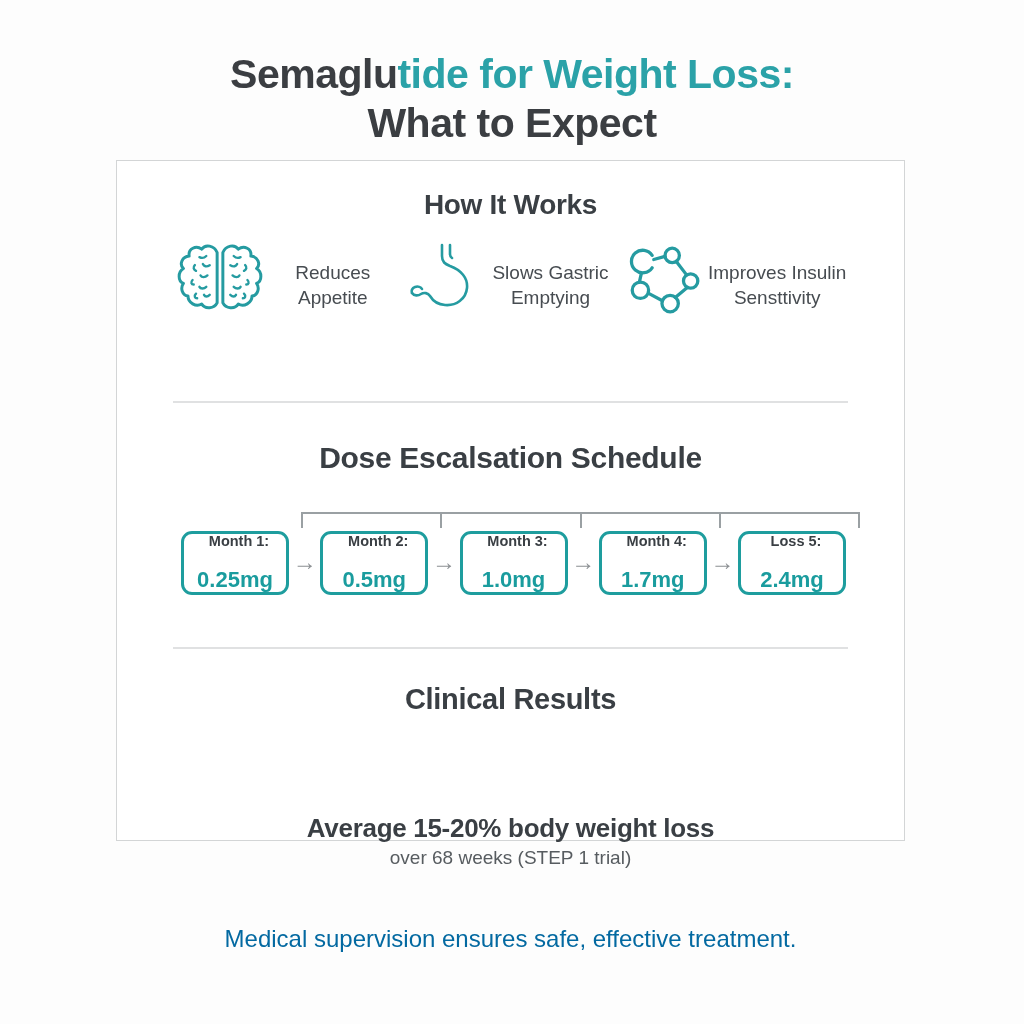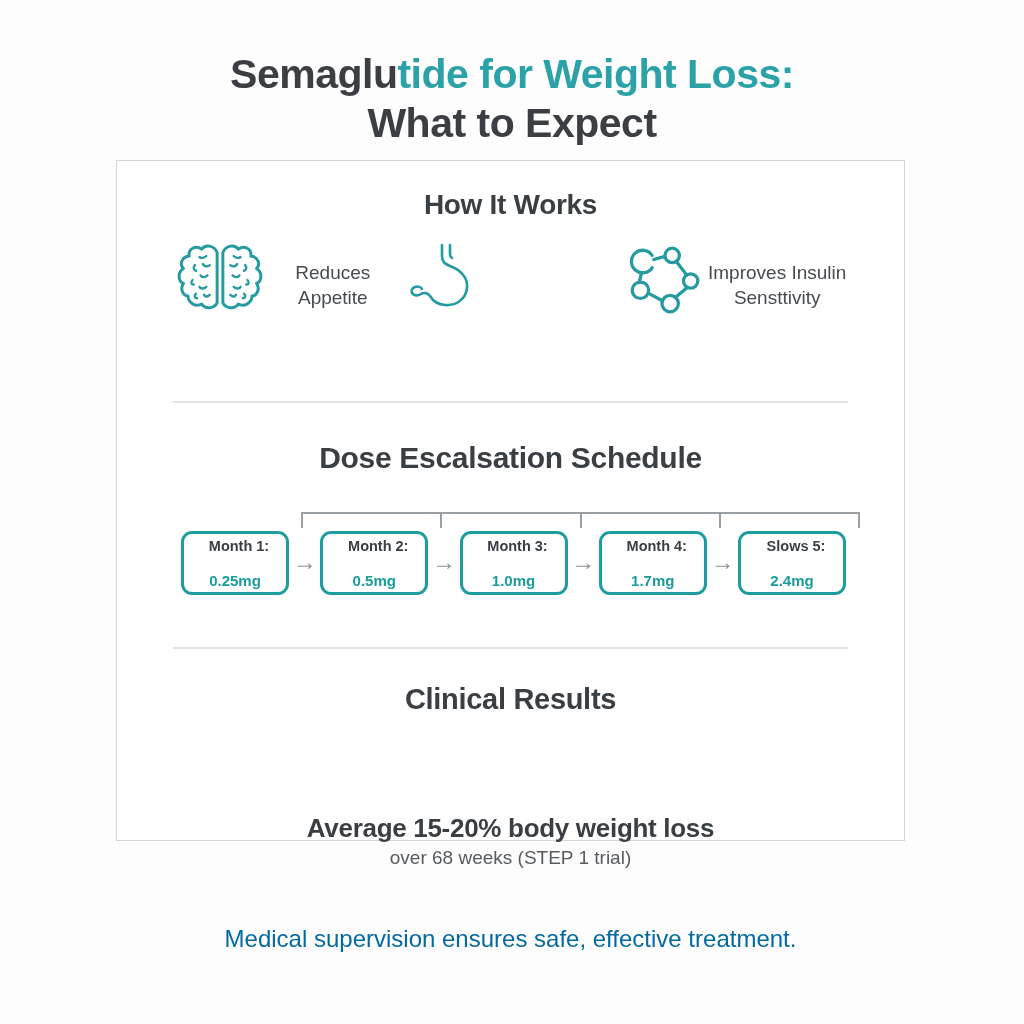--- a/index.html
+++ b/index.html
@@ -84,21 +84,21 @@
     position: absolute; top: 370px; left: 64px; right: 58px; height: 64px;
     display: flex; align-items: center; justify-content: space-between;
   }
   .dose-box {
     width: 108px; height: 64px;
     background: #ffffff;
     border: 3px solid #1e9d9e; border-radius: 11px;
     display: flex; flex-direction: column; align-items: center; justify-content: center;
   }
   .dose-month { font-size: 14.5px; font-weight: 700; color: #3a3f44; padding-left: 8px; }
-  .dose-value { font-size: 15px; font-weight: 800; color: #1a9c9e; margin-top: 18px; }
+  .dose-value { font-size: 22px; font-weight: 800; color: #1a9c9e; margin-top: 18px; }
   .dose-arrow { font-size: 24px; color: #8d9194; line-height: 1; padding-bottom: 2px; }
 
   
   .result-bar {
     position: absolute; top: 597px; left: 121px; width: 548px; height: 44px;
     background: #2e9c9a;
     display: flex; align-items: center; justify-content: center;
     color: #ffffff; font-size: 31px; font-weight: 800; letter-spacing: 0.5px;
   }
   .result-summary {
@@ -153,20 +153,21 @@
       </div>
 
       <div class="hiw-col">
         <div class="hiw-icon-box">
           <svg width="80" height="80" viewBox="0 0 80 78">
             <path class="icon-stroke" d="M44,4 L44,15 C44,21 47,23 52,25 C63,29 70,37 69,47 C68,58 58,65 47,64 C40,63.5 35,60 32,55 C30,52 26,51 23,53 C20,55 16,55 14,52"></path>
             <path class="icon-stroke" d="M52,4 L52,13 C52,15 52.5,16 54,17"></path>
             <path class="icon-stroke" d="M14,52 C13,50 14,47 17,46 C20,45 23,46 24,48"></path>
           </svg>
         </div>
+        <div class="hiw-label">Slows Gastric Emptying</div>
       </div>
 
       <div class="hiw-col">
         <div class="hiw-icon-box">
           <svg width="82" height="78" viewBox="0 0 80 72">
             <path class="icon-stroke-thick" d="M28.4,11.9 A11,11 0 1 0 28.4,24.1"></path>
             <circle class="icon-stroke-thick" cx="48" cy="12" r="7"></circle>
             <circle class="icon-stroke-thick" cx="66" cy="37" r="7"></circle>
             <circle class="icon-stroke-thick" cx="46" cy="59" r="8"></circle>
             <circle class="icon-stroke-thick" cx="17" cy="46" r="8"></circle>
@@ -208,21 +209,21 @@
         <div class="dose-month">Month 3:</div>
         <div class="dose-value">1.0mg</div>
       </div>
       <span class="dose-arrow">→</span>
       <div class="dose-box">
         <div class="dose-month">Month 4:</div>
         <div class="dose-value">1.7mg</div>
       </div>
       <span class="dose-arrow">→</span>
       <div class="dose-box">
-        <div class="dose-month">Slows 5:</div>
+        <div class="dose-month">Loss 5:</div>
         <div class="dose-value">2.4mg</div>
       </div>
     </div>
 
     <div class="divider divider-2"></div>
 
     <div class="section-heading" id="clin-heading">Clinical Results</div>
 
 
     <div class="result-summary">Average 15-20% body weight loss</div>

